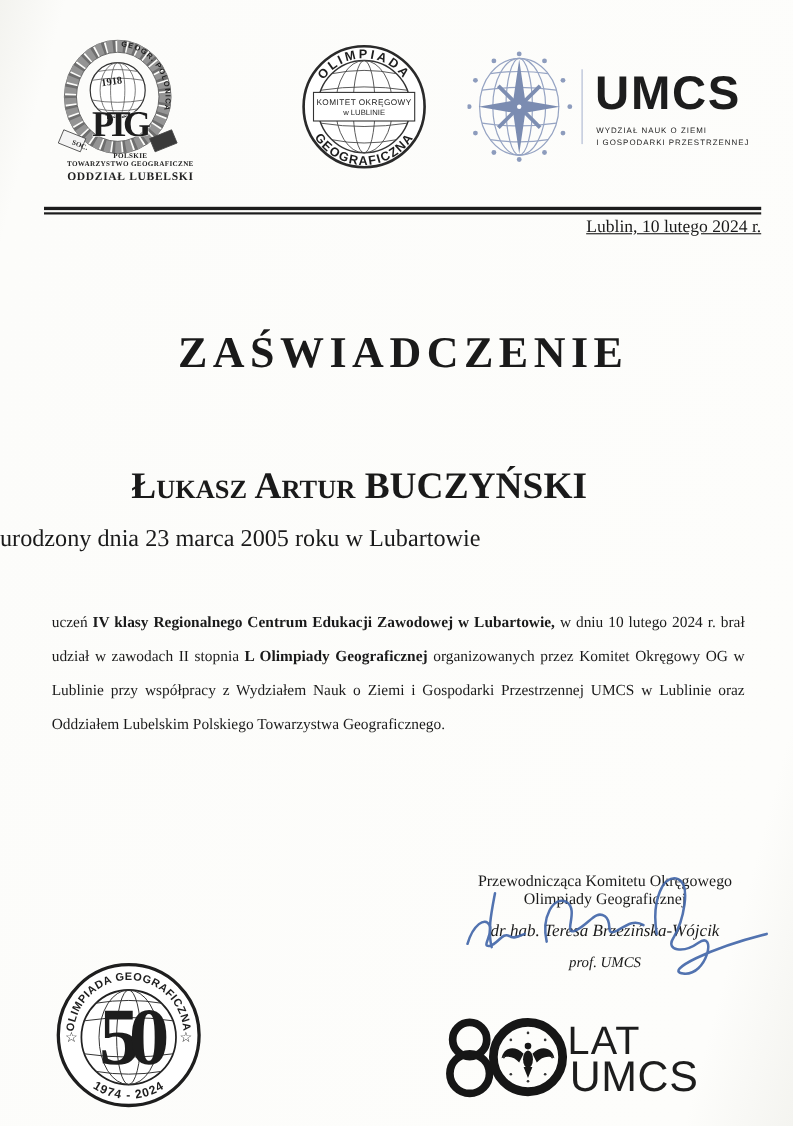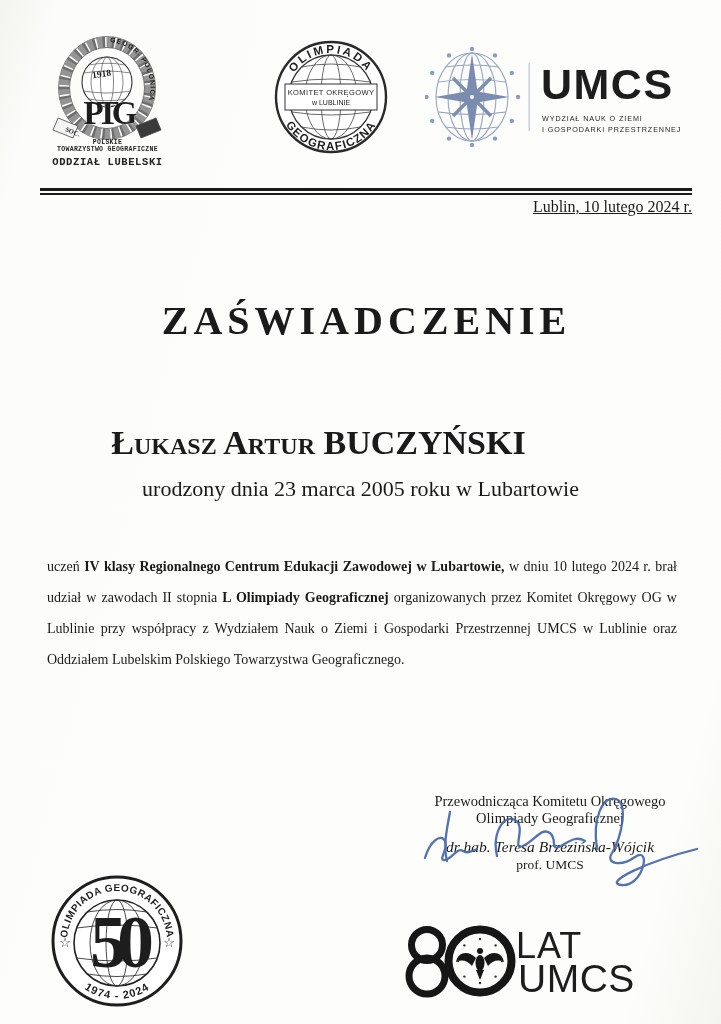--- a/index.html
+++ b/index.html
@@ -3,43 +3,43 @@
 <meta charset="utf-8">
 <style>
   html,body{margin:0;padding:0;background:#e8e8e4;}
   .page{
     position:relative;width:721px;height:1024px;margin:0 auto;overflow:hidden;
     background:linear-gradient(105deg,#f3f3ef 0%,#fcfcfa 6%,#fdfdfb 90%,#f4f4f0 100%);
     color:#1a1a1a;font-family:"Liberation Serif",serif;
   }
   .abs{position:absolute;}
   
-  .ptg-captions{left:40px;top:139px;width:135px;text-align:center;
-    font-family:Liberation Mono, monospace;font-weight:bold;color:#222;line-height:1.15;}
+  .ptg-captions{left:51px;top:139px;width:135px;text-align:center;
+    font-family:Liberation Serif, serif;font-weight:bold;color:#222;line-height:1.15;}
   .ptg-cap-s{font-size:6.5px;letter-spacing:.3px;}
   .ptg-cap-l{font-size:10.5px;letter-spacing:.6px;margin-top:2px;}
   
   .rule{left:40px;top:188px;width:652px;height:2px;border-top:3px solid #1c1c1c;border-bottom:2px solid #1c1c1c;}
   .dateline{left:40px;top:198px;width:652px;text-align:right;font-size:16px;text-decoration:underline;}
   
   .title{left:0;top:297px;width:721px;text-align:center;font-size:40px;font-weight:bold;
     letter-spacing:5px;padding-left:12px;box-sizing:border-box;}
   
-  .name{left:0;top:424px;width:637px;text-align:center;font-size:34px;font-weight:bold;}
+  .name{left:8px;top:424px;width:637px;text-align:center;font-size:34px;font-weight:bold;}
   .name .given{font-variant:small-caps;}
   .name .surname{text-transform:uppercase;}
-  .birth{left:0;top:476px;width:721px;text-align:center;font-size:22px;}
+  .birth{left:0;top:476px;width:721px;font-size:22px;}
   
   .body-par{left:47px;top:551px;width:630px;font-size:14px;line-height:31px;text-align:justify;}
   .body-par .bold{font-weight:bold;}
   
   .sig-block{left:405px;top:793px;width:290px;text-align:center;}
   .sig-role{font-size:14.5px;line-height:17px;text-align:center;}
   .sig-name{font-size:15.5px;font-style:italic;margin-top:11px;}
-  .sig-title{font-size:13.5px;margin-top:1px;}
+  .sig-title{font-size:13.5px;font-style:italic;margin-top:11px;}
   .sig-ink{left:398px;top:790px;pointer-events:none;}
   
   svg text{fill:#1d1d1d;}
   .seal-arc{font-family:"Liberation Sans",sans-serif;font-weight:bold;}
   .seal-center{font-family:"Liberation Sans",sans-serif;}
   .g50{font-family:"Liberation Serif",serif;font-weight:bold;}
   .umcs-word{font-family:"Liberation Sans",sans-serif;font-weight:bold;}
   .umcs-sub{font-family:"Liberation Sans",sans-serif;}
   .lat-word{font-family:"Liberation Sans",sans-serif;}
 </style>

